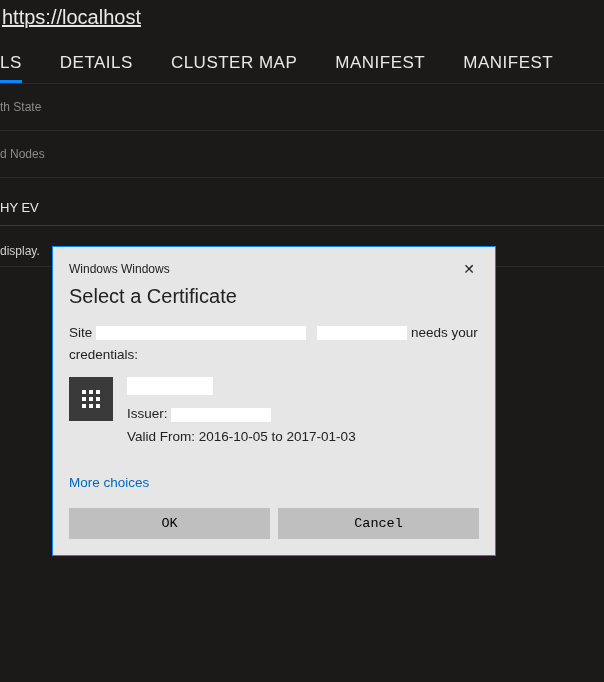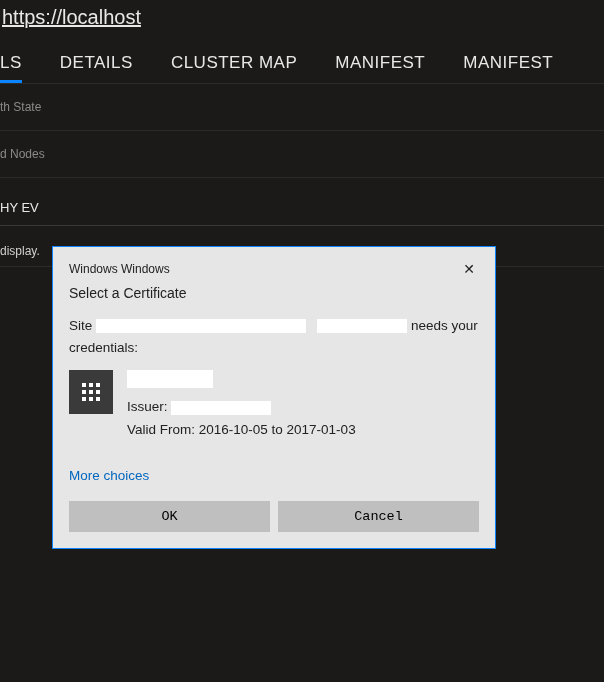--- a/index.html
+++ b/index.html
@@ -74,21 +74,21 @@
     align-items: center;
     font-size: 12px;
     padding-bottom: 6px;
   }
   .dlg-close {
     font-size: 14px;
     cursor: pointer;
     padding: 2px 4px;
   }
   .dlg-title {
-    font-size: 14px;
+    font-size: 20px;
     font-weight: 400;
     color: #222;
     padding-bottom: 14px;
   }
   .dlg-msg {
     font-size: 13.5px;
     line-height: 1.6;
     padding-bottom: 12px;
   }
   .redact {

